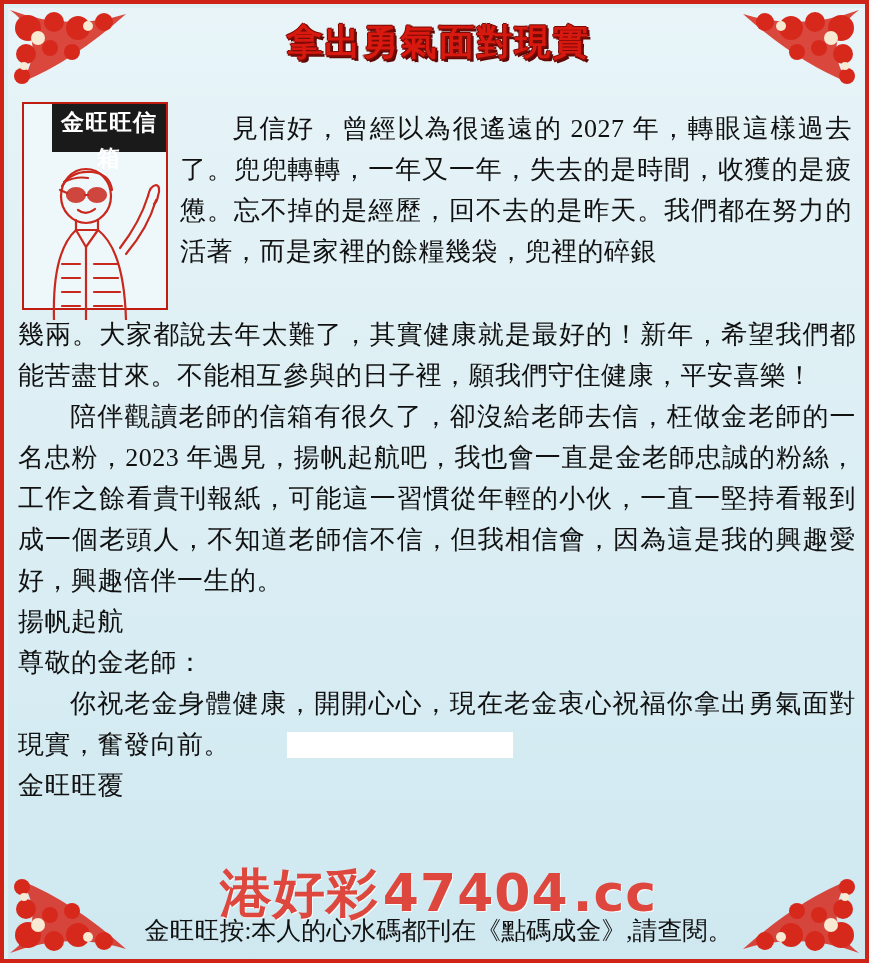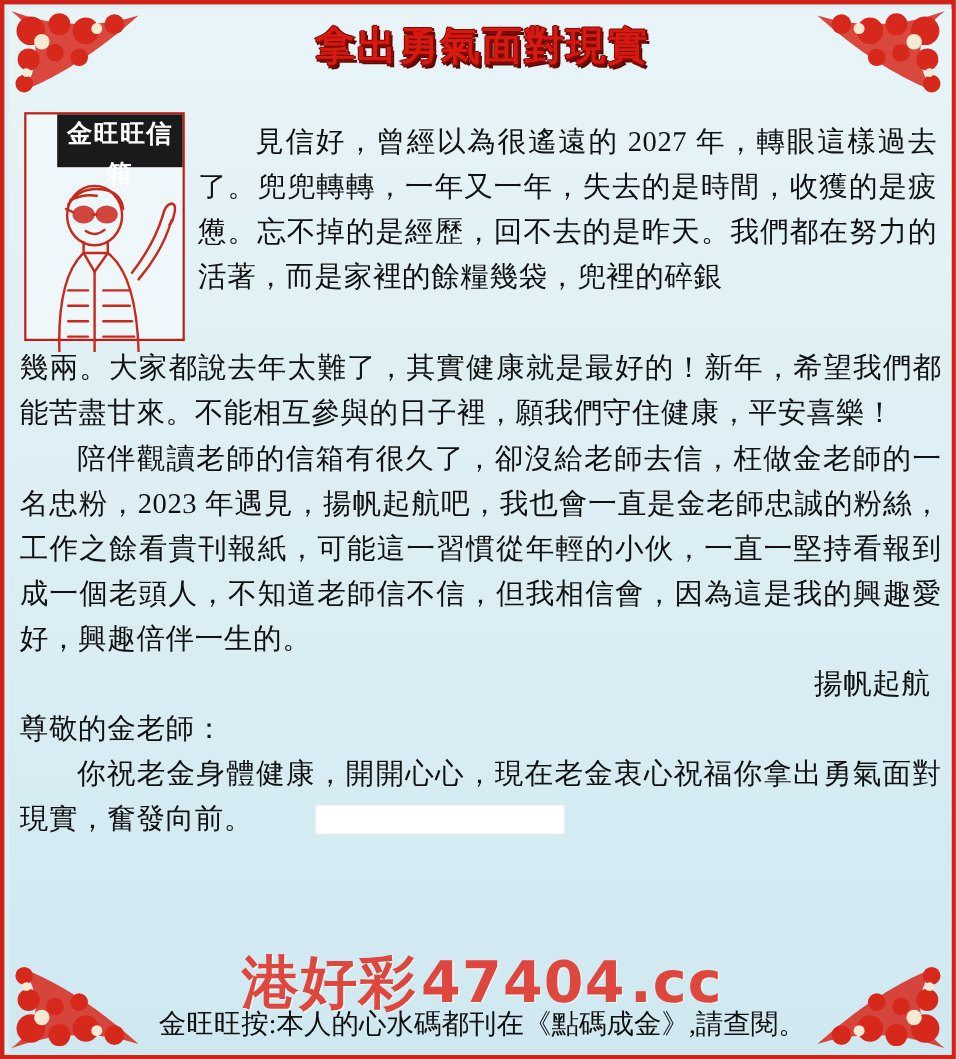--- a/index.html
+++ b/index.html
@@ -110,21 +110,20 @@
     z-index: 4;
   }
   .block-rest {
     position: absolute;
     left: 14px;
     top: 310px;
     width: 838px;
     z-index: 4;
   }
   .sign-right {
-    text-align: right;
     padding-right: 10px;
   }
   .white-strip {
     position: absolute;
     left: 283px;
     top: 728px;
     width: 226px;
     height: 26px;
     background: #ffffff;
     z-index: 6;
@@ -279,20 +278,21 @@
   <div class="block-top">
     <p class="para p-indent">見信好，曾經以為很遙遠的 2027 年，轉眼這樣過去了。兜兜轉轉，一年又一年，失去的是時間，收獲的是疲憊。忘不掉的是經歷，回不去的是昨天。我們都在努力的活著，而是家裡的餘糧幾袋，兜裡的碎銀</p>
   </div>
 
   <div class="block-rest">
     <p class="para">幾兩。大家都說去年太難了，其實健康就是最好的！新年，希望我們都能苦盡甘來。不能相互參與的日子裡，願我們守住健康，平安喜樂！</p>
     <p class="para p-indent">陪伴觀讀老師的信箱有很久了，卻沒給老師去信，枉做金老師的一名忠粉，2023 年遇見，揚帆起航吧，我也會一直是金老師忠誠的粉絲，工作之餘看貴刊報紙，可能這一習慣從年輕的小伙，一直一堅持看報到成一個老頭人，不知道老師信不信，但我相信會，因為這是我的興趣愛好，興趣倍伴一生的。</p>
     <p class="para sign-right">揚帆起航</p>
     <p class="para">尊敬的金老師：</p>
     <p class="para p-indent">你祝老金身體健康，開開心心，現在老金衷心祝福你拿出勇氣面對現實，奮發向前。</p>
+    <p class="para sign-right">金旺旺覆</p>
   </div>
 
   <div class="white-strip"></div>
 
   <div class="footer-note">金旺旺按:本人的心水碼都刊在《點碼成金》,請查閱。</div>
 
   <div class="watermark">
     <span class="wm-text">港好彩</span>
     <span class="wm-text">47404</span>
     <span class="wm-text wm-dom">.cc</span>

